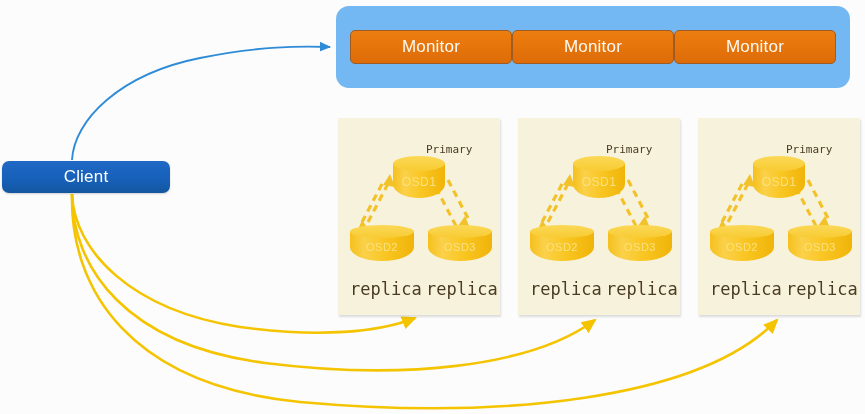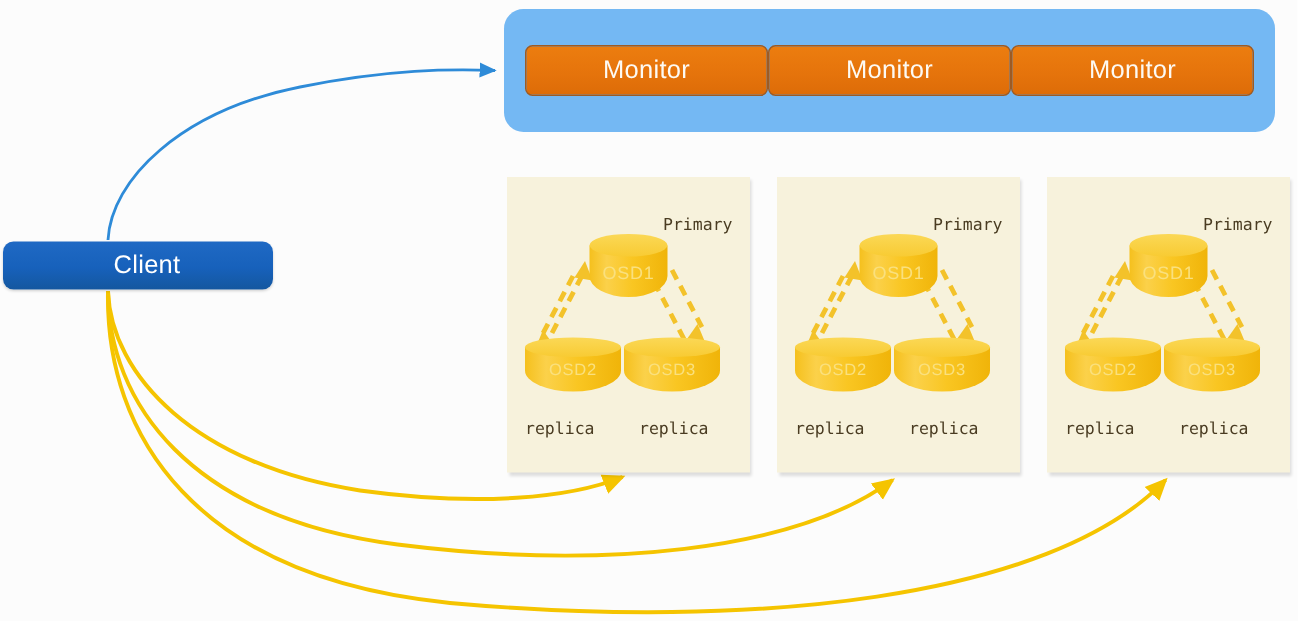--- a/index.html
+++ b/index.html
@@ -31,21 +31,20 @@
     left: 2px;
     top: 161px;
     width: 168px;
     height: 32px;
     border-radius: 7px;
     background: linear-gradient(180deg, #1f69c4 0%, #1761bb 55%, #14579f 100%);
     box-shadow: 0 1px 2px rgba(0,0,0,.18);
     display: flex;
     align-items: center;
     justify-content: center;
-    padding-left: 12px;
   }
   #client-box .label {
     color: #ffffff;
     font-size: 17px;
     letter-spacing: .2px;
   }
 
   
   #monitor-cluster {
     position: absolute;
@@ -88,32 +87,32 @@
     box-shadow: 1px 2px 2px rgba(0,0,0,.13);
   }
   #osd-group-0 { left: 338px; }
   #osd-group-1 { left: 518px; }
   #osd-group-2 { left: 698px; }
 
   .osd-inner { position: relative; width: 100%; height: 100%; }
 
   .primary-label {
     position: absolute;
-    left: 104px;
+    left: 88px;
     top: 25px;
     font-family: "DejaVu Sans Mono", "Liberation Mono", monospace;
     font-size: 11px;
     color: #4a3c22;
     white-space: nowrap;
   }
   .replica-label {
     position: absolute;
     top: 161px;
     font-family: "DejaVu Sans Mono", "Liberation Mono", monospace;
-    font-size: 11px;
+    font-size: 17px;
     color: #4a3c22;
     white-space: nowrap;
   }
   .replica-left  { left: 12px; }
   .replica-right { left: 88px; }
 
   
   .cyl {
     position: absolute;
     border-radius: 0 0 6px 6px;
@@ -145,21 +144,21 @@
   .cyl-primary .body { top: 8px; height: 34px; }
   .cyl-primary .top  { height: 15px; }
   .cyl-primary .cyl-text { top: 19px; font-size: 12px; }
 
   
   .cyl-replica { top: 107px; width: 64px; height: 36px; }
   .cyl-replica .body { top: 7px; height: 29px; }
   .cyl-replica .top  { height: 13px; }
   .cyl-replica .cyl-text { top: 16px; font-size: 11px; }
   .cyl-r-left  { left: 12px; }
-  .cyl-r-right { left: 78px; }
+  .cyl-r-right { left: 90px; }
 
   
   .repl-arrows {
     position: absolute;
     left: 0; top: 0;
     width: 162px;
     height: 197px;
   }
 </style>
 </head>

